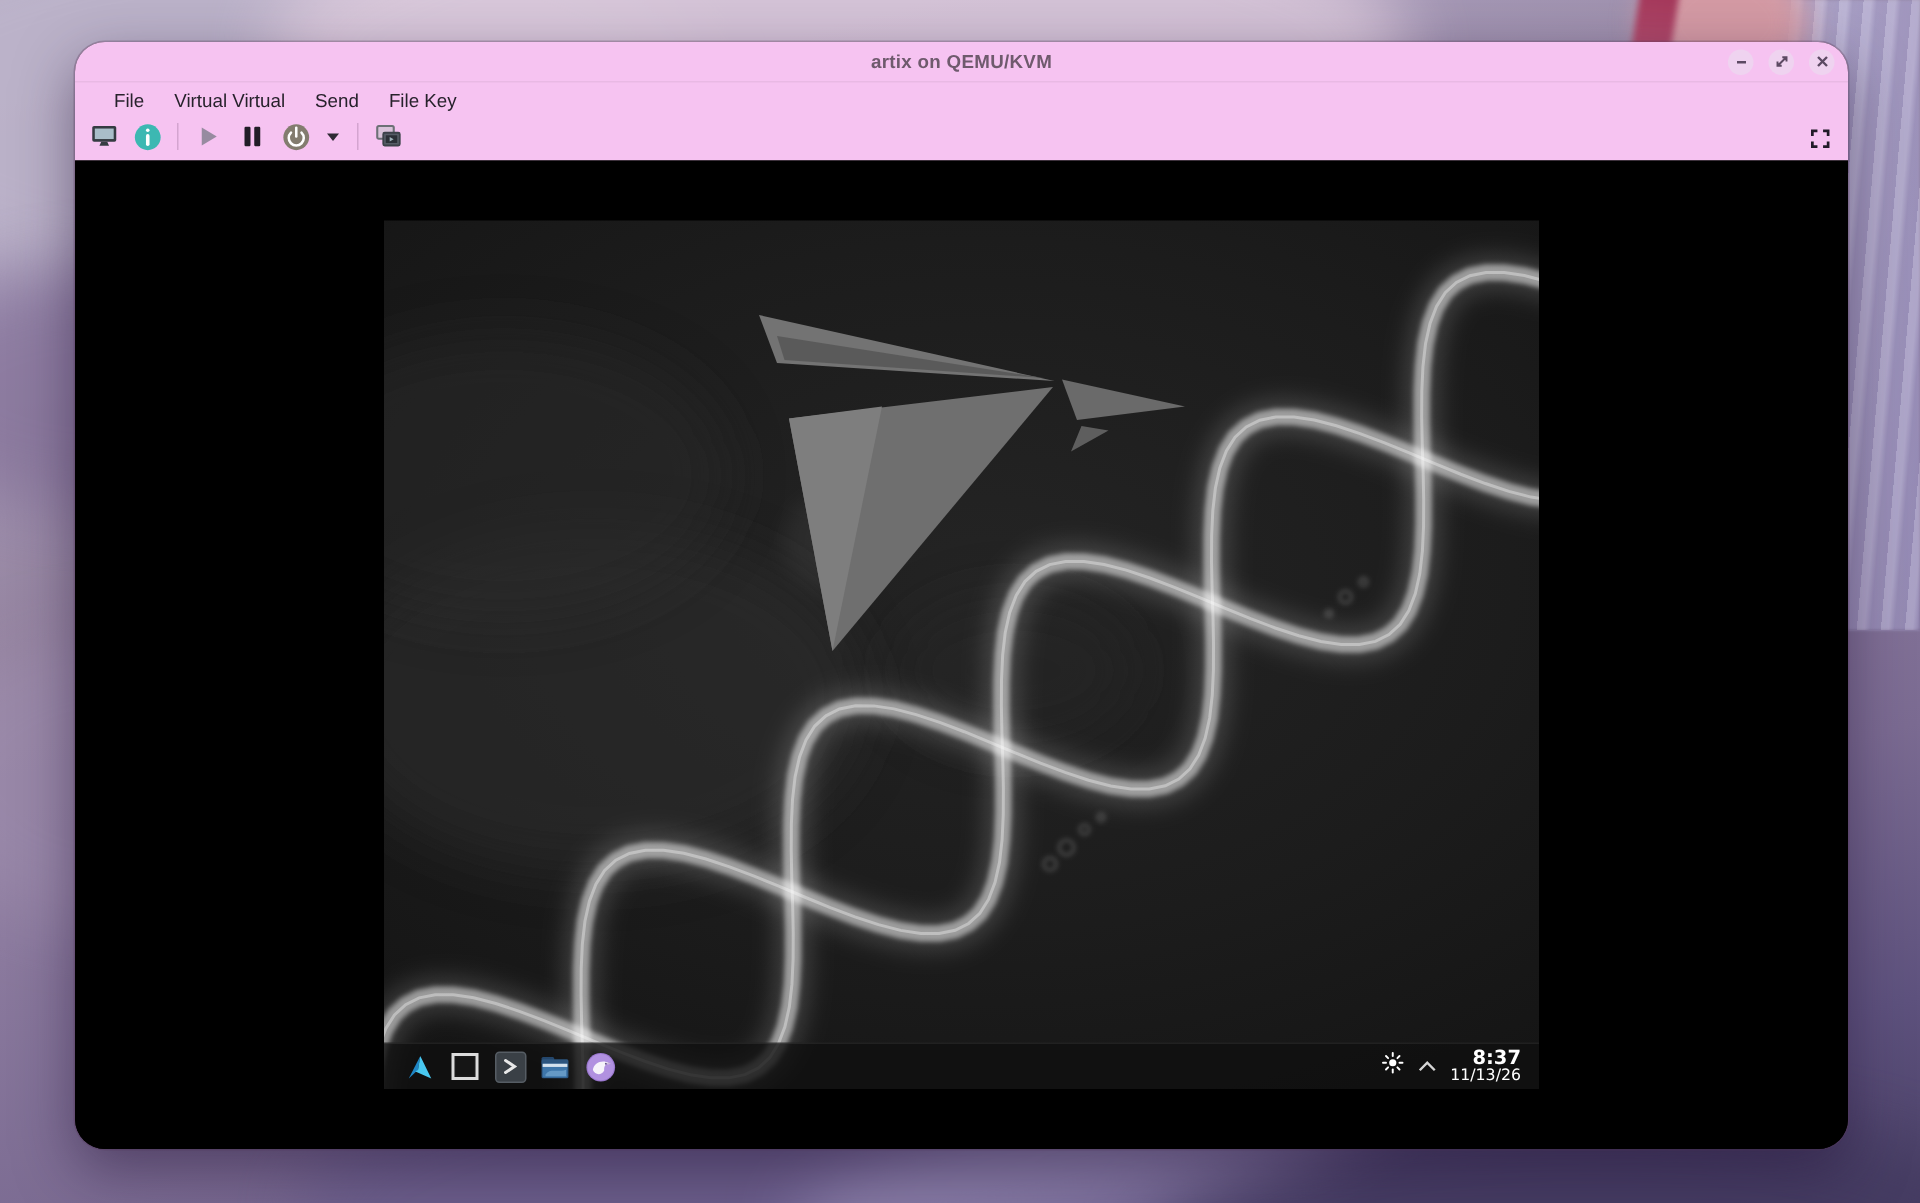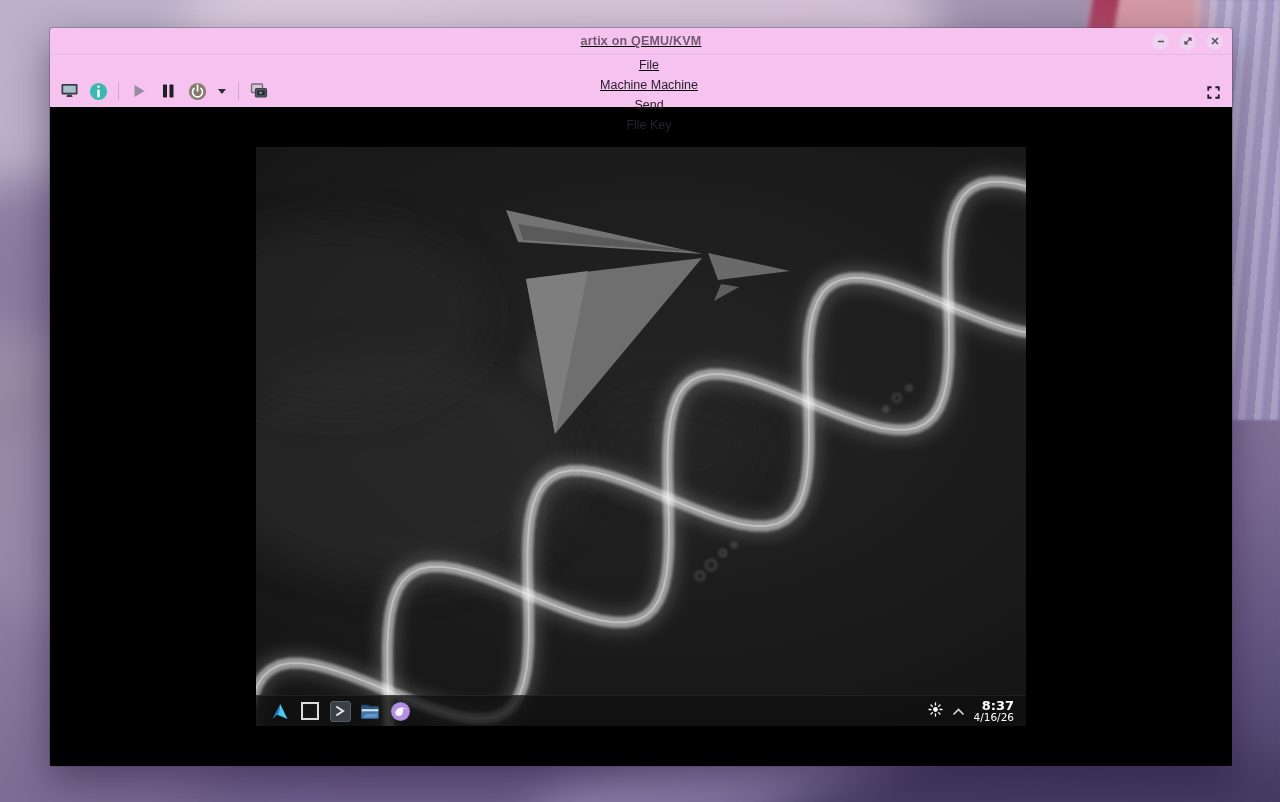--- a/index.html
+++ b/index.html
@@ -21,31 +21,31 @@
     background:linear-gradient(100deg,#c7c0dc 0%,#b3abd0 45%,#9d93bd 100%); filter:blur(1px); opacity:.95; }
   .pleats { position:absolute; right:0; top:0; width:150px; height:420px; opacity:.5;
     background:repeating-linear-gradient(95deg, rgba(255,255,255,.28) 0 5px, rgba(90,75,120,.25) 9px 16px); }
   .skin { position:absolute; left:1095px; top:-30px; width:110px; height:90px; border-radius:50%;
     background:#d49aa4; filter:blur(10px); }
   .ribbon { position:absolute; left:1087px; top:-18px; width:26px; height:110px; border-radius:12px;
     background:linear-gradient(180deg,#a03155,#c76a86); transform:rotate(9deg); filter:blur(2px); }
 
   
   .window { position:absolute; left:50px; top:28px; width:1182px; height:738px;
-    border-radius:2px; overflow:hidden; background:#000;
-    box-shadow:0 1px 0 rgba(255,255,255,.25) inset, 0 14px 38px rgba(35,20,55,.5), 0 0 0 1px rgba(105,70,105,.35);text-decoration:underline; }
+    border-radius:20px; overflow:hidden; background:#000;
+    box-shadow:0 1px 0 rgba(255,255,255,.25) inset, 0 14px 38px rgba(35,20,55,.5), 0 0 0 1px rgba(105,70,105,.35); }
   .chrome { background:#f6c3f1; }
 
   .titlebar { position:relative; height:26px; display:flex; align-items:center; justify-content:center; }
   .title { font-size:12.5px; font-weight:bold; color:#6f5a6d; letter-spacing:.2px; }
   .winbtns { position:absolute; right:9px; top:4.5px; display:flex; gap:10px; }
   .wbtn { width:17px; height:17px; border-radius:50%; background:#efd3f0; display:flex; align-items:center; justify-content:center; }
   .wbtn svg { display:block; }
 
-  .menubar { display:flex; align-items:center; height:25px; padding-left:16px; border-top:1px solid rgba(0,0,0,.05);flex-direction:column; }
+  .menubar { display:flex; align-items:center; height:25px; padding-left:16px; border-top:1px solid rgba(0,0,0,.05); }
   .menu-item { font-size:12.5px; color:#27222c; padding:3px 10px; border-radius:4px; }
 
   .toolbar { position:relative; display:flex; align-items:center; height:28px; padding:0 8px 4px 8px; gap:7px; }
   .tbtn { display:flex; align-items:center; justify-content:center; width:22px; height:22px; border-radius:4px; }
   .tbtn.narrow { width:14px; }
   .tsep { width:1px; height:18px; background:rgba(60,30,60,.18); margin:0 2px; }
   .caret-down { width:0; height:0; border-left:4.5px solid transparent; border-right:4.5px solid transparent; border-top:5px solid #2f2a35; }
   .fullscreen-btn { position:absolute; right:8px; top:2px; }
 
   
@@ -104,21 +104,21 @@
         <div class="wbtn">
           <svg width="10" height="10" viewBox="0 0 10 10">
             <path d="M2 2 L8 8 M8 2 L2 8" stroke="#5c4a63" stroke-width="1.6" fill="none"></path>
           </svg>
         </div>
       </div>
     </div>
 
     <div class="menubar">
       <span class="menu-item">File</span>
-      <span class="menu-item">Machine Machine</span>
+      <span class="menu-item">Virtual Virtual</span>
       <span class="menu-item">Send</span>
       <span class="menu-item">File Key</span>
     </div>
 
     <div class="toolbar">
       <div class="tbtn">
         <svg width="19" height="18" viewBox="0 0 19 18">
           <rect x="1.5" y="2" width="16" height="10.5" rx="1.2" fill="#353b42"></rect>
           <rect x="3.2" y="3.7" width="12.6" height="7" fill="#a9bec9"></rect>
           <path d="M7.5 12.5 h4 l1.2 2.6 h-6.4 z" fill="#353b42"></path>
@@ -304,20 +304,20 @@
               </g>
             </svg>
           </div>
           <div>
             <svg width="13" height="8" viewBox="0 0 13 8">
               <path d="M1.5 6.5 L6.5 1.5 L11.5 6.5" stroke="#d6d6d6" stroke-width="1.6" fill="none"></path>
             </svg>
           </div>
           <div class="clock">
             <div class="time">8:37</div>
-            <div class="date">4/16/26</div>
+            <div class="date">11/13/26</div>
           </div>
         </div>
       </div>
 
     </div>
   </div>
 </div>
 
 </body></html>

